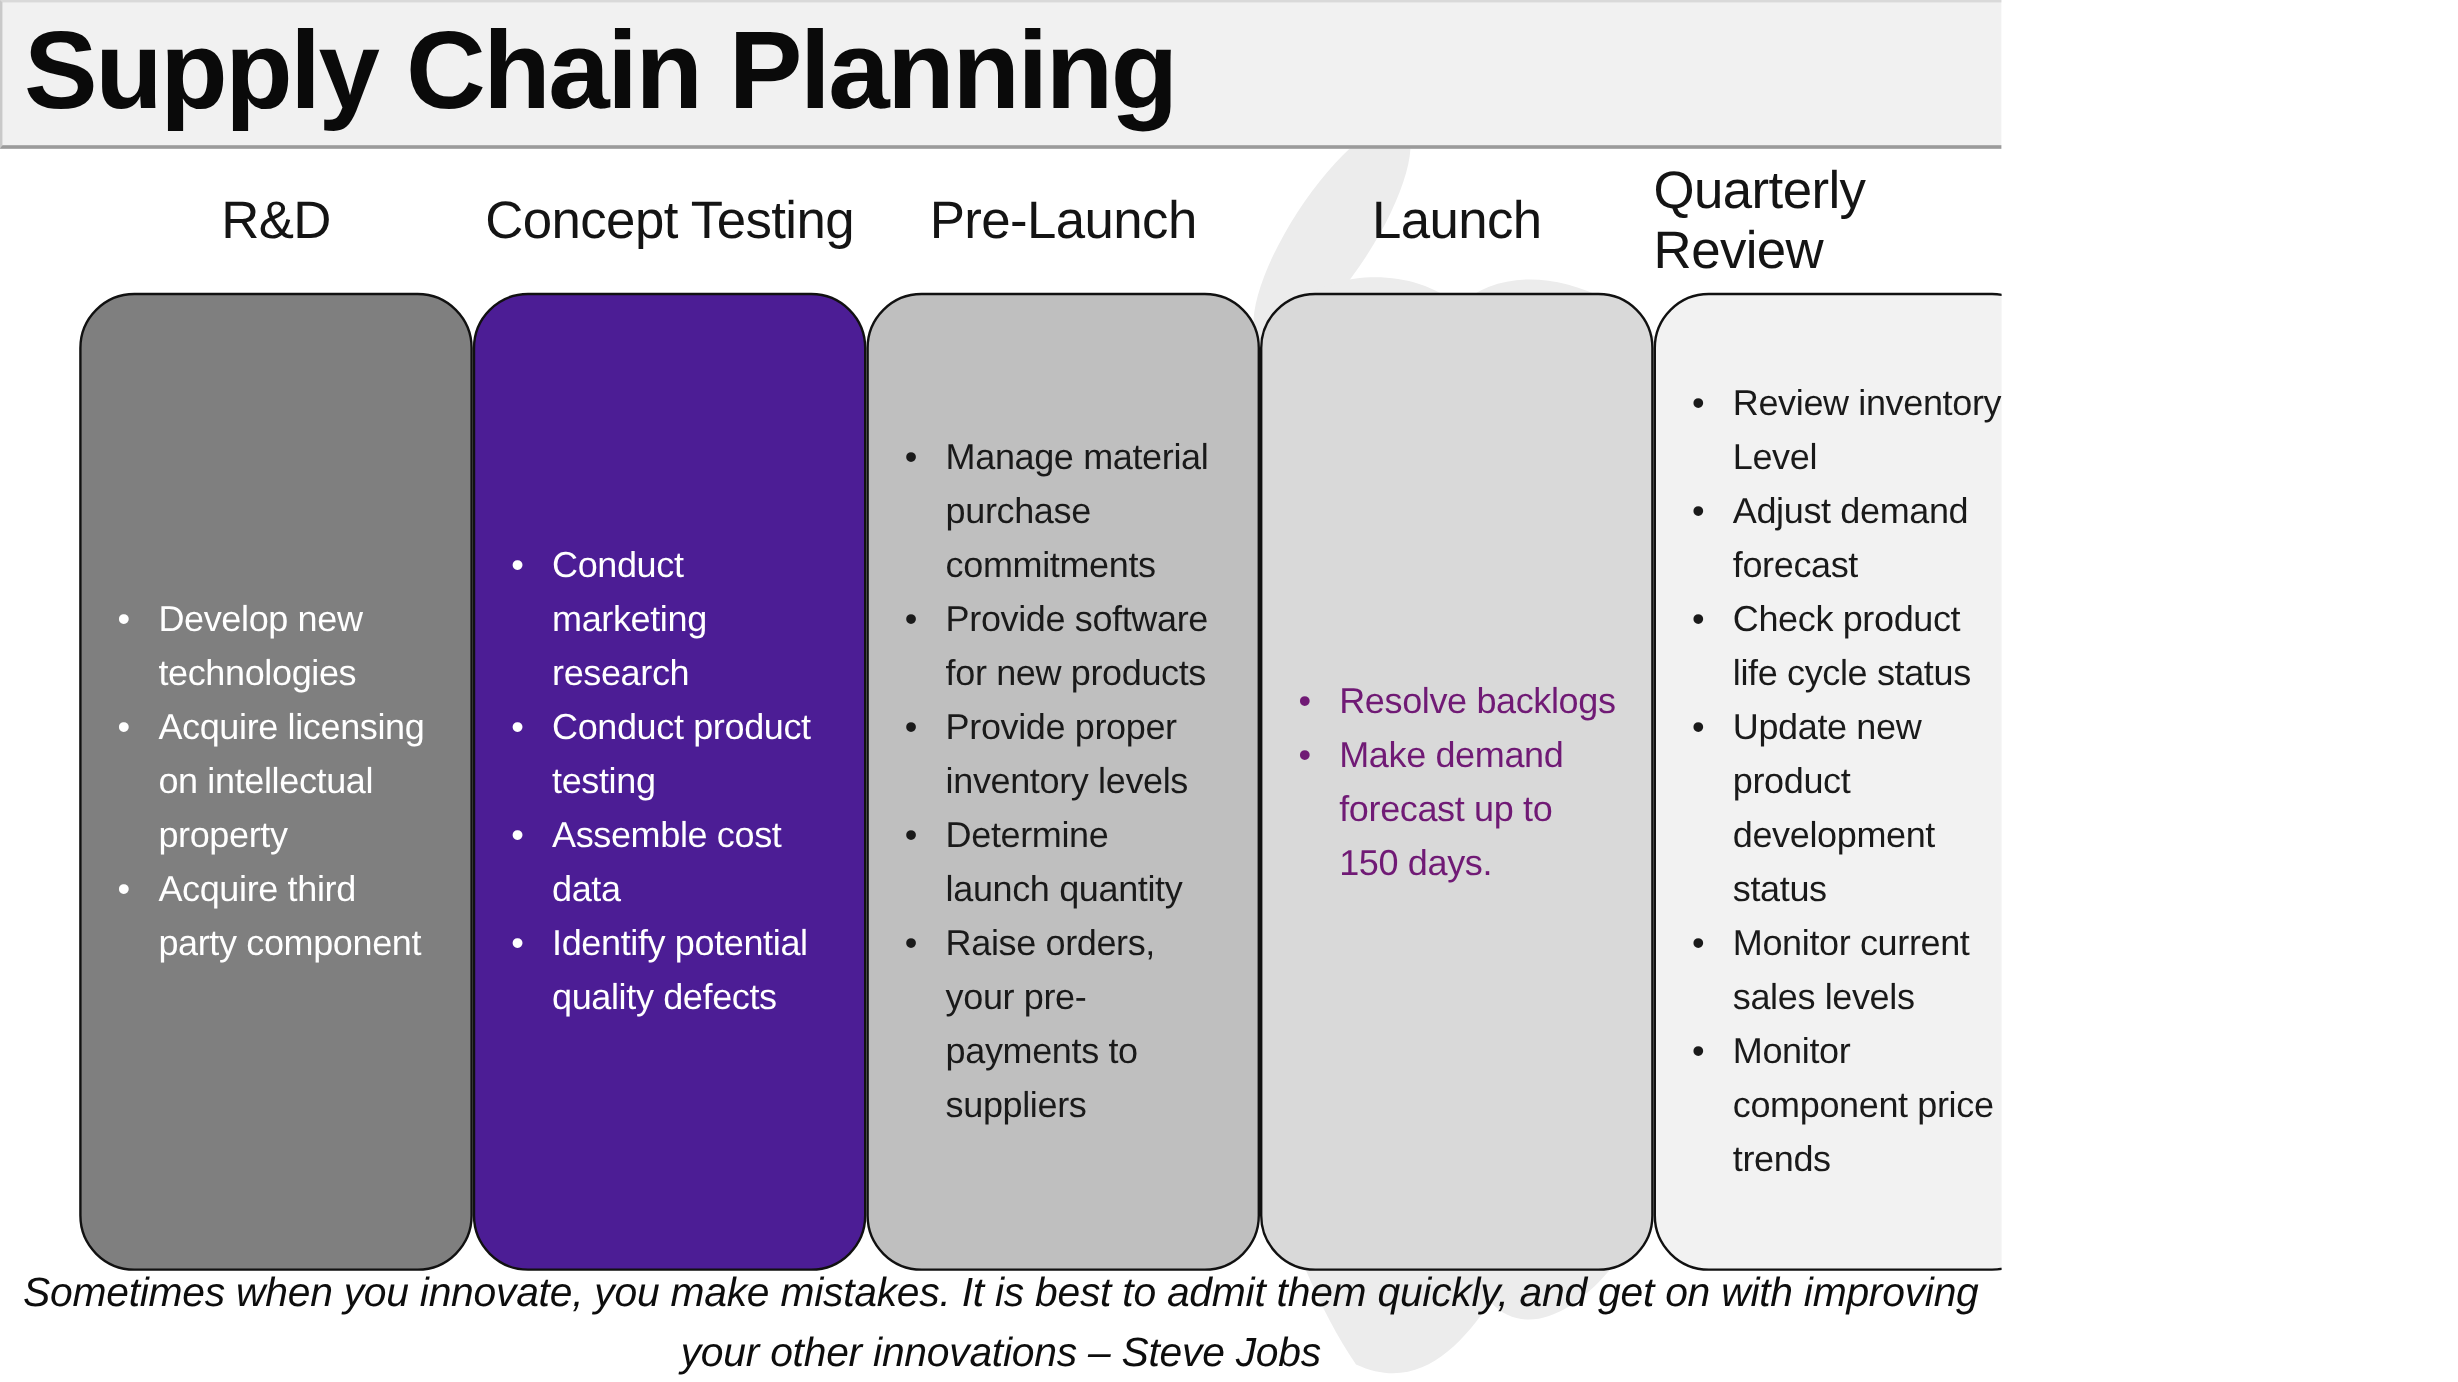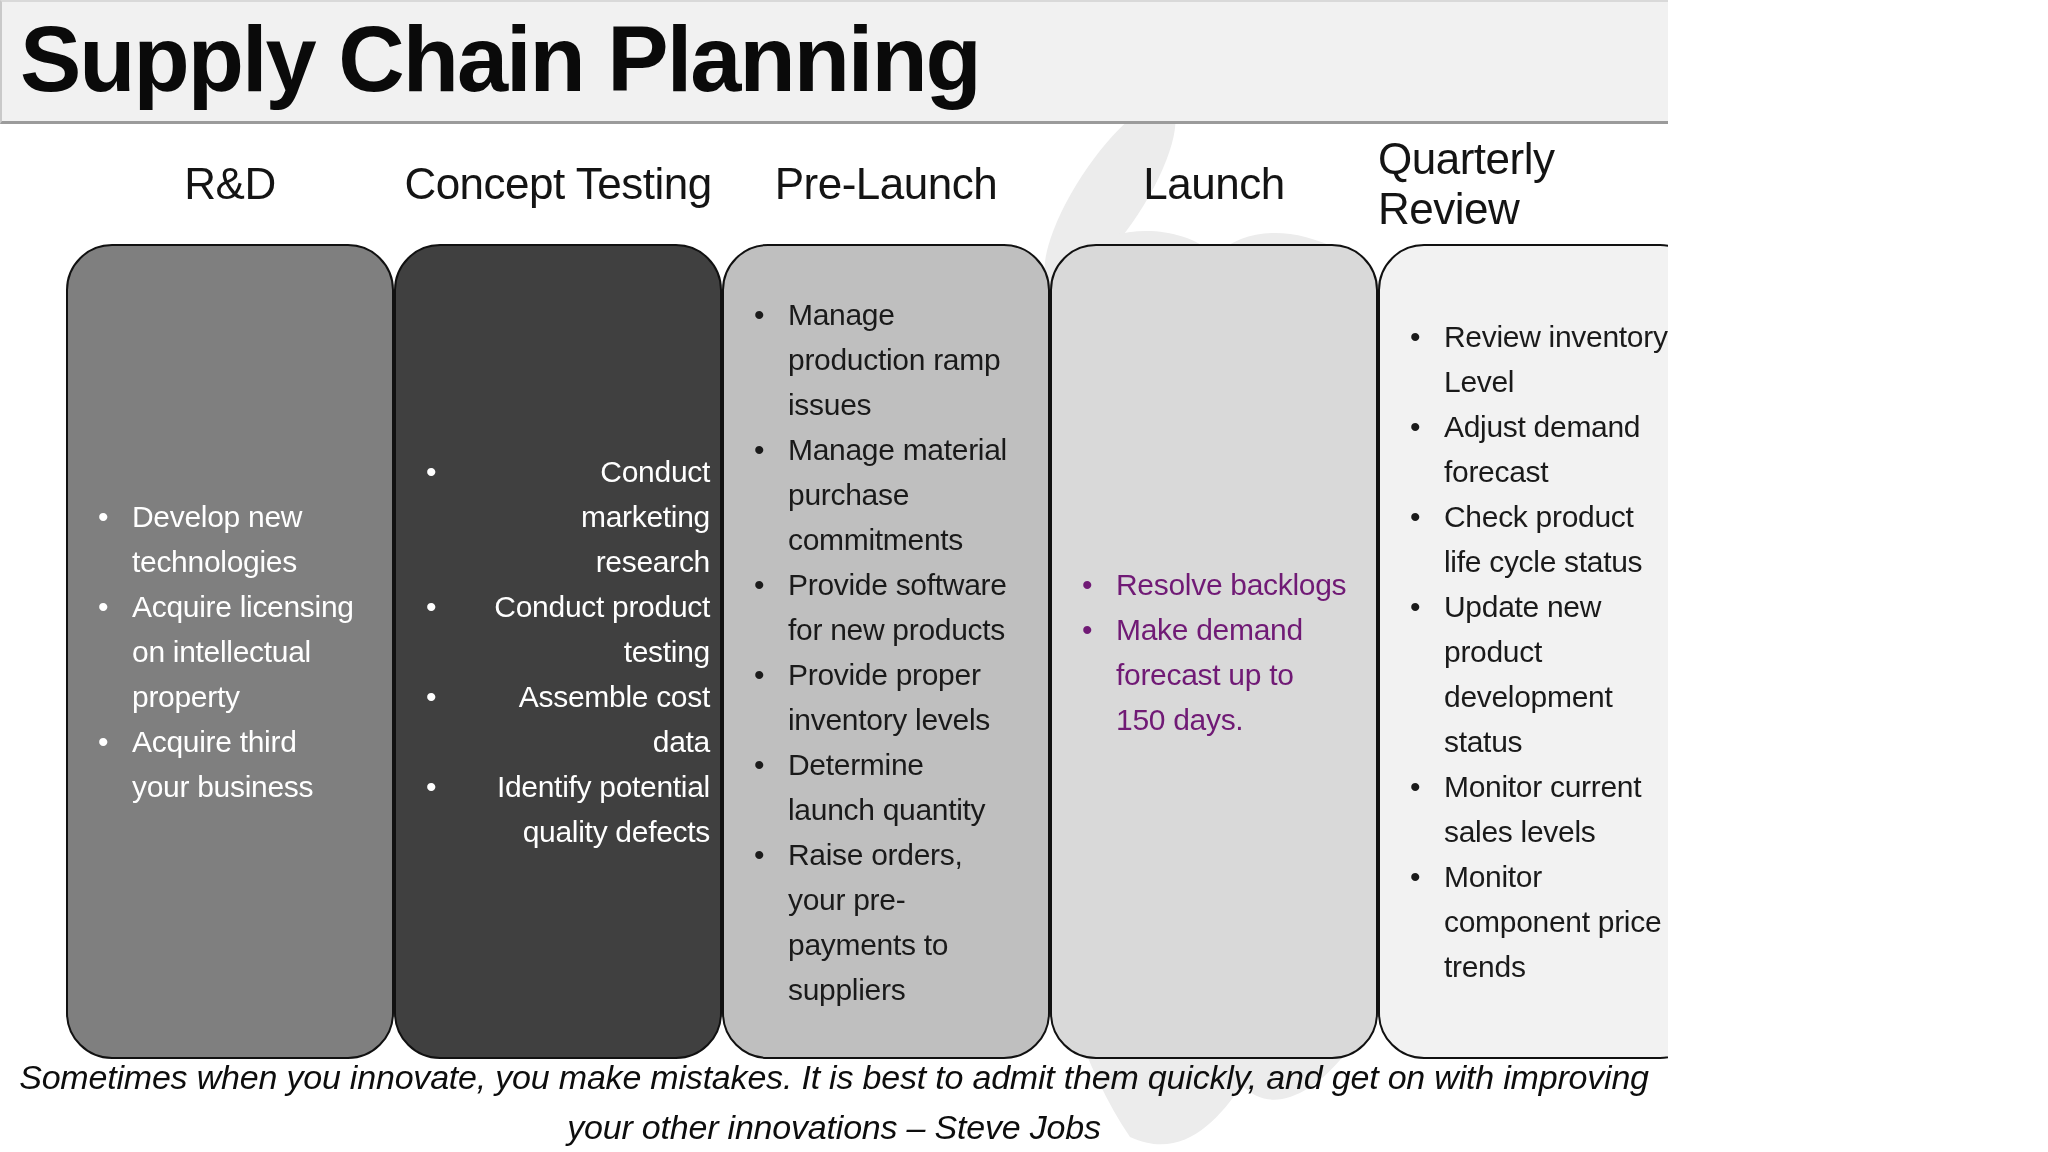--- a/index.html
+++ b/index.html
@@ -113,49 +113,46 @@
     <div class="column">
       <div class="col-header">R&amp;D</div>
       <div class="box" style="background-color: rgb(127, 127, 127); color: rgb(255, 255, 255);">
         <ul>
             <li>Develop new
 technologies</li>
             <li>Acquire licensing
 on intellectual
 property</li>
             <li>Acquire third
-your business</li>
+party component</li>
           </ul>
       </div>
     </div>
 
     <div class="column">
       <div class="col-header">Concept Testing</div>
-      <div class="box" style="background-color: #404040; color: rgb(255, 255, 255); text-align: right;">
+      <div class="box" style="background-color: #4c1d95; color: rgb(255, 255, 255);">
         <ul>
             <li>Conduct
 marketing
 research</li>
             <li>Conduct product
 testing</li>
             <li>Assemble cost
 data</li>
             <li>Identify potential
 quality defects</li>
           </ul>
       </div>
     </div>
 
     <div class="column">
       <div class="col-header">Pre-Launch</div>
       <div class="box" style="background-color: rgb(191, 191, 191); color: rgb(26, 26, 26);">
         <ul>
-            <li>Manage
-production ramp
-issues</li>
             <li>Manage material
 purchase
 commitments</li>
             <li>Provide software
 for new products</li>
             <li>Provide proper
 inventory levels</li>
             <li>Determine
 launch quantity</li>
             <li>Raise orders,

